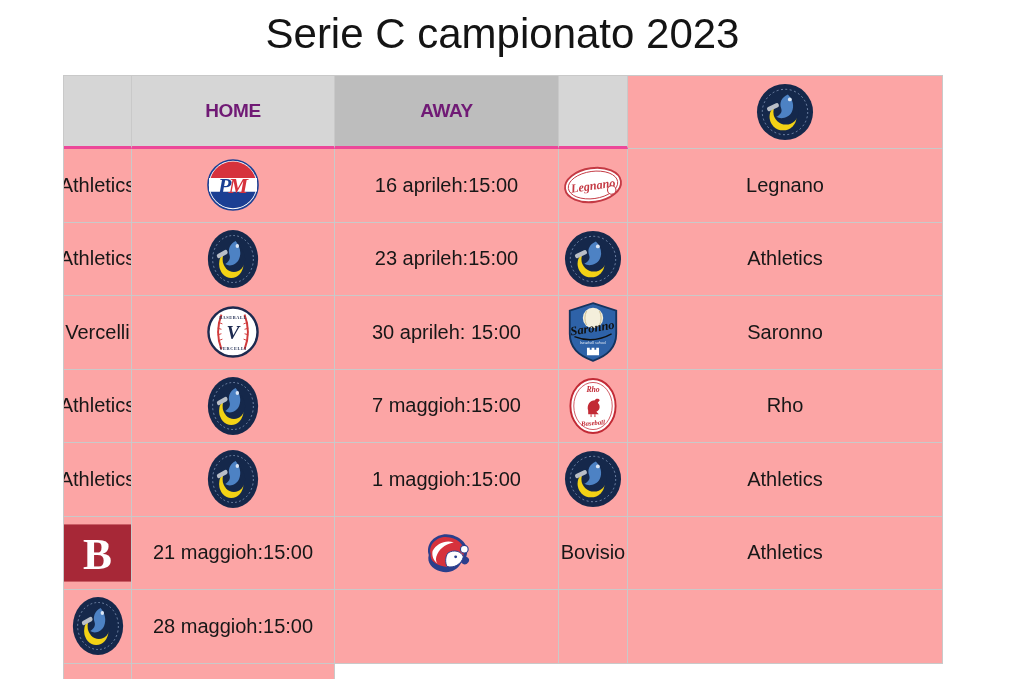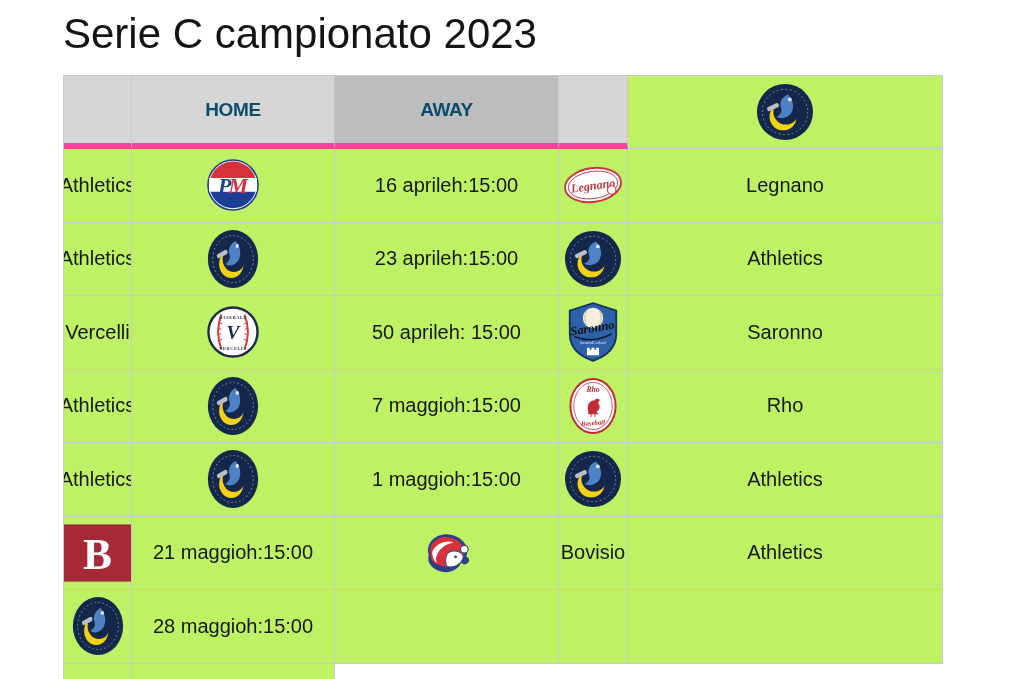--- a/index.html
+++ b/index.html
@@ -3,43 +3,43 @@
 <meta charset="utf-8">
 <style>
   html,body { margin:0; padding:0; }
   body {
     width:1023px; height:679px; overflow:hidden; background:#ffffff;
     font-family:"Liberation Sans", sans-serif;
     position:relative;
   }
   .title {
     position:absolute; top:10px; left:63px; width:879px;
-    font-size:42px; font-weight:400; color:#141414;
+    text-align:center; font-size:42px; font-weight:400; color:#141414;
     white-space:nowrap;
   }
   .grid {
     position:absolute; top:75px; left:63px; width:879px;
     display:grid;
     grid-template-columns:68px 203px 224px 69px 315px;
     grid-template-rows:73px;
     grid-auto-rows:73.5px;
     border-top:1px solid #c9c9c9;
     border-left:1px solid #c9c9c9;
   }
   .cell {
     box-sizing:border-box;
     border-right:1px solid #c9c9c9;
     border-bottom:1px solid #c9c9c9;
     display:flex; align-items:center; justify-content:center;
-    background:#bef264; overflow:hidden;
+    background:#fca5a5; overflow:hidden;
   }
   .hcell {
     background:#d6d6d6;
-    border-bottom:6px solid #ec4899;
-    font-weight:bold; font-size:19px; letter-spacing:-0.4px; color:#0c4a6e;
+    border-bottom:3px solid #ec4899;
+    font-weight:bold; font-size:19px; letter-spacing:-0.4px; color:#701a75;
   }
   .away-h { background:#bdbdbd; }
   .team { font-size:20px; color:#171717; }
   .andata { font-size:20px; color:#171717; }
   .logo { display:block; }
   .defs-svg { position:absolute; width:0; height:0; }
   text { font-family:"Liberation Serif", serif; }
 </style>
 </head>
 <body>
@@ -165,21 +165,21 @@
       </svg>
     </div>
   <div class="cell team">Athletics</div>
   <div class="cell team">Vercelli</div>
   <div class="cell">
       <svg class="logo" width="52" height="52">
         <use href="#sym-vercelli"></use>
       </svg>
     </div>
   <div class="cell andata">
-      <span>50 aprile</span>
+      <span>30 aprile</span>
       <span>h: 15:00</span>
     </div>
 
   <div class="cell">
       <svg class="logo" width="52" height="60">
         <use href="#sym-saronno"></use>
       </svg>
     </div>
   <div class="cell team">Saronno</div>
   <div class="cell team">Athletics</div>

